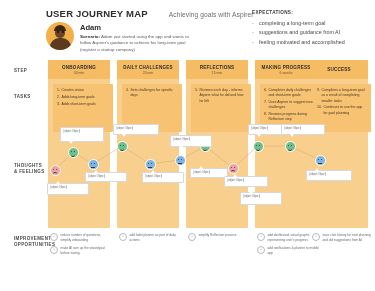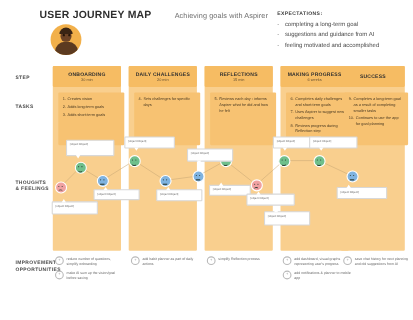--- a/index.html
+++ b/index.html
@@ -8,21 +8,21 @@
     background:#ffffff;
     font-family:"Liberation Sans", sans-serif;
     color:#3a3a3a;
     overflow:hidden;
     position:relative;
   }
   .page{position:relative;width:375px;height:291px;}
 
   
   .header{position:absolute;left:0;top:0;width:375px;height:56px;}
-  .title-row{position:absolute;left:36px;top:8px;display:flex;align-items:baseline;gap:21px;}
+  .title-row{position:absolute;left:46px;top:8px;display:flex;align-items:baseline;gap:21px;}
   .title{font-size:9.5px;font-weight:bold;letter-spacing:.2px;color:#2e2e2e;}
   .subtitle{font-size:6.6px;color:#6d6d6d;letter-spacing:.1px;}
 
   .persona{position:absolute;left:46px;top:22px;display:flex;gap:6px;}
   .avatar{width:28px;height:28px;border-radius:50%;background:#f2b04a;position:relative;overflow:hidden;flex:none;}
   .av-head{position:absolute;left:9px;top:5px;width:10px;height:11px;border-radius:50% 50% 45% 45%;background:#6d4326;}
   .av-hair{position:absolute;left:8px;top:3px;width:12px;height:6px;border-radius:6px 6px 0 0;background:#3a2414;}
   .av-body{position:absolute;left:3.5px;top:16px;width:21px;height:14px;border-radius:9px 9px 0 0;background:#5c3a20;}
   .av-eye{position:absolute;top:9px;width:1.6px;height:1.6px;border-radius:50%;background:#241408;}
   .av-eye.l{left:11px;} .av-eye.r{left:16px;}
@@ -113,20 +113,24 @@
     </div>
 
     <div class="persona">
       <div class="avatar">
         <div class="av-body"></div>
         <div class="av-head"></div>
         <div class="av-hair"></div>
         <div class="av-eye l"></div>
         <div class="av-eye r"></div>
       </div>
+      <div class="persona-text">
+        <div class="pname">Adam</div>
+        <div class="pscenario"><b>Scenario:</b><span> Adam just started using the app and wants to follow Aspirer's guidance to achieve his long-term goal (register a startup company)</span></div>
+      </div>
     </div>
 
     <div class="expect">
       <div class="exp-title">EXPECTATIONS:</div>
       <ul class="exp-list">
         <li>completing a long-term goal</li>
         <li>suggestions and guidance from AI</li>
         <li>feeling motivated and accomplished</li>
       </ul>
     </div>

